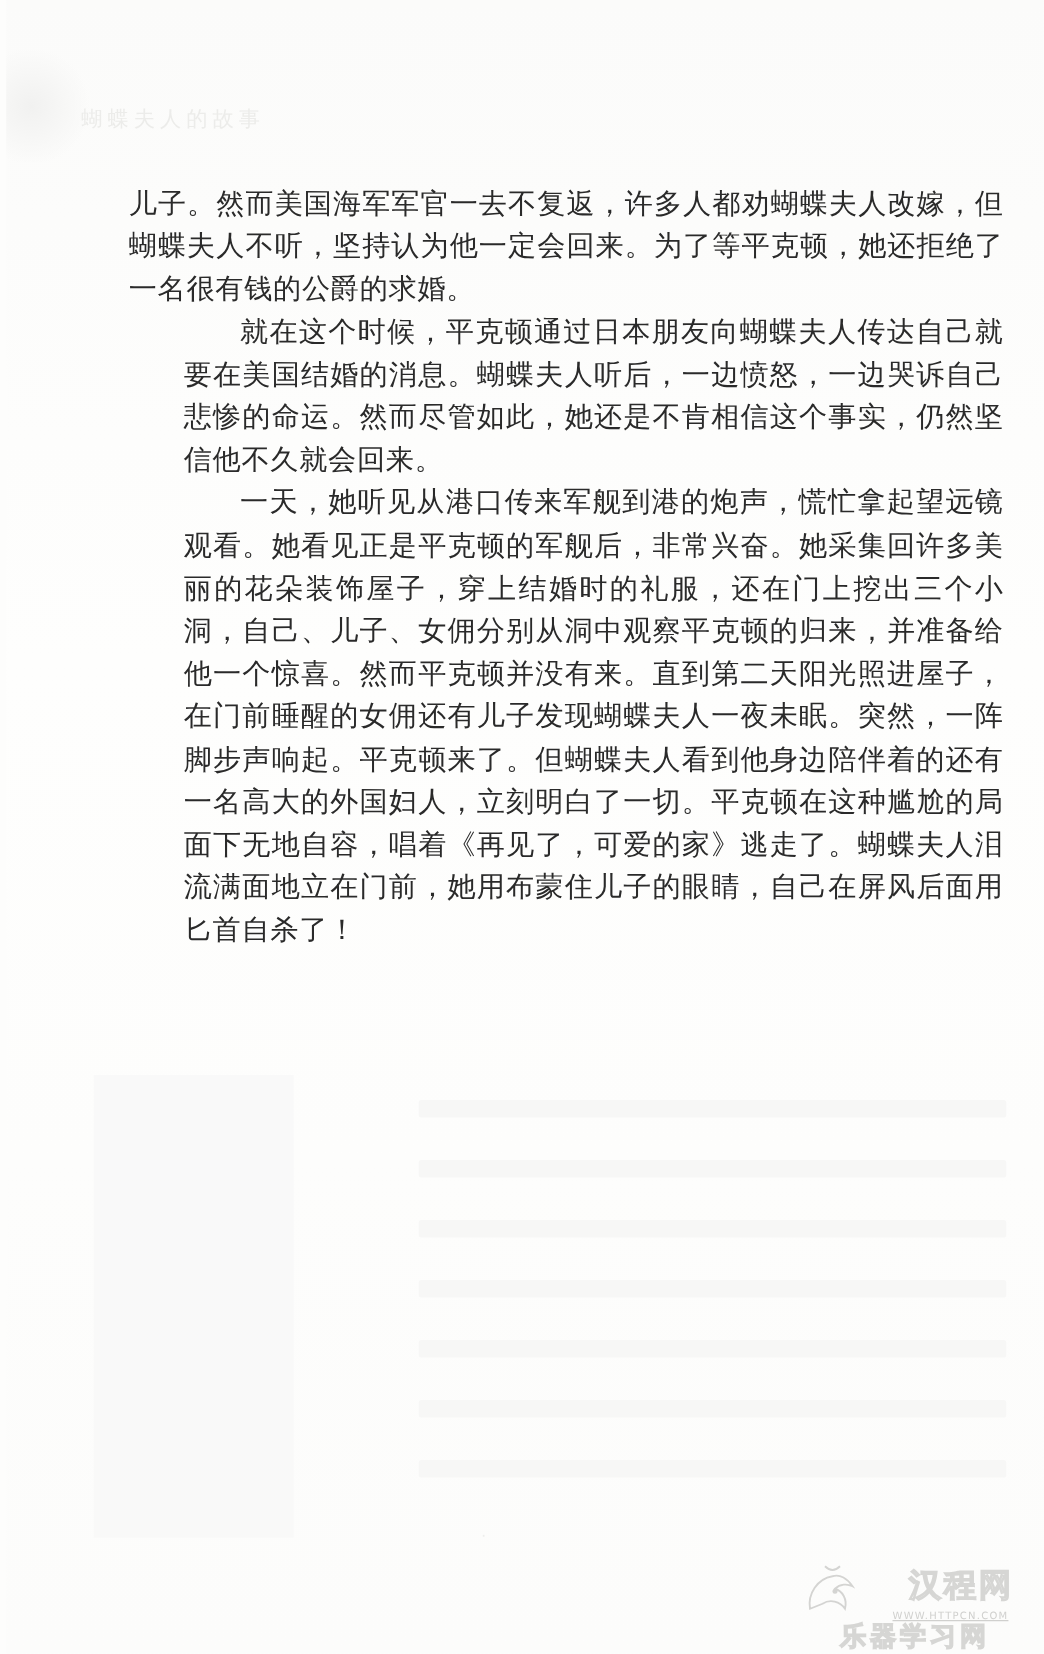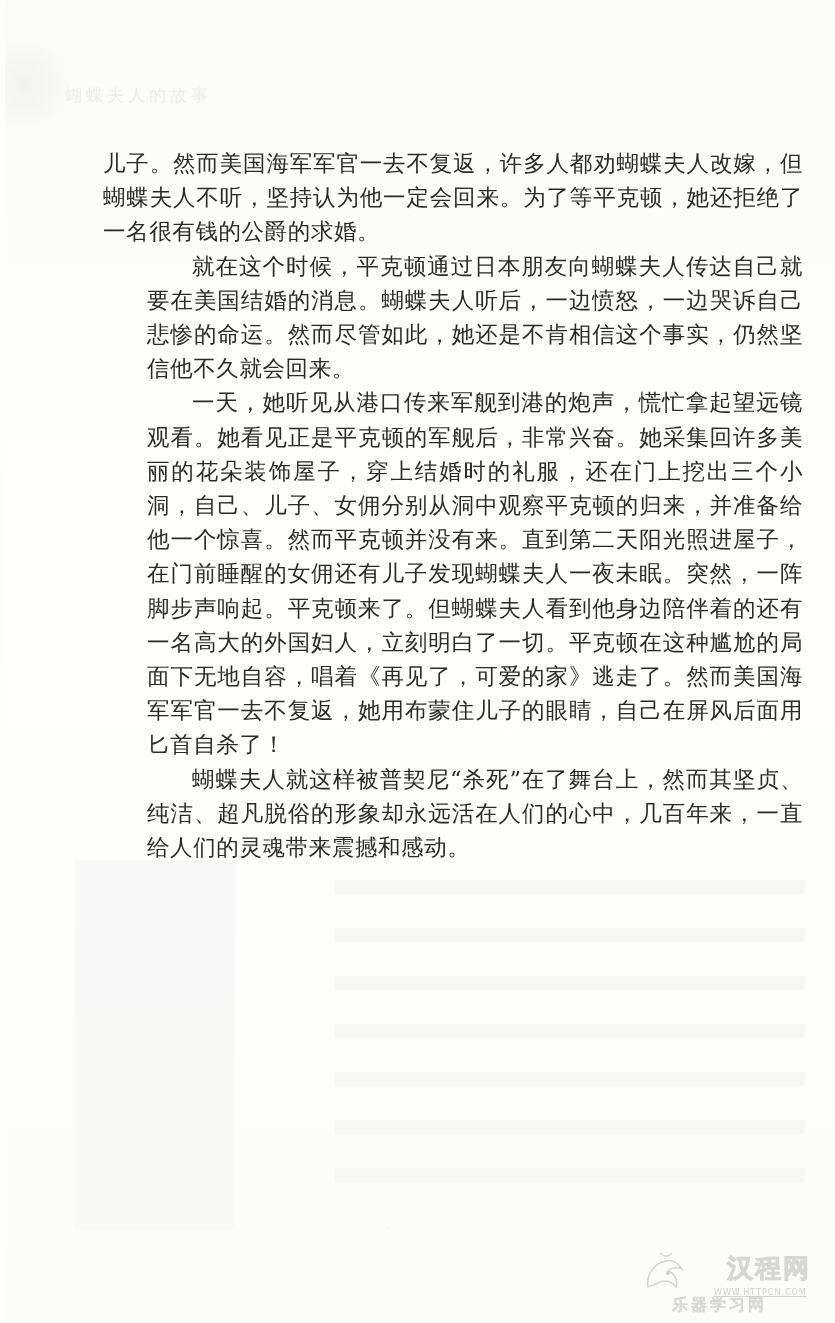--- a/index.html
+++ b/index.html
@@ -57,38 +57,37 @@
     }
     .watermark .wm-title {
       position: absolute; left: 95px; top: 12px; font-size: 26px; font-weight: bold;
       letter-spacing: 2px; color: transparent;
       -webkit-text-stroke: 1px #d6d6d4;
     }
     .watermark .wm-url {
       position: absolute; left: 82px; top: 49px; font-size: 8px; letter-spacing: 1px; color: #d0d0ce; text-decoration: underline;
     }
     .watermark .wm-sub {
-      position: absolute; left: 40px; top: 56px; font-size: 16px; font-weight: normal;
+      position: absolute; left: 40px; top: 56px; font-size: 21px; font-weight: bold;
       letter-spacing: 3px; color: transparent;
       -webkit-text-stroke: 1px #d6d6d4;
     }
   </style>
 </head>
 <body>
 
 <div class="page">
 
   <div class="corner-mark"></div>
   <div class="running-header">蝴蝶夫人的故事</div>
 
   <div class="body-text">
     <p>儿子。然而美国海军军官一去不复返，许多人都劝蝴蝶夫人改嫁，但蝴蝶夫人不听，坚持认为他一定会回来。为了等平克顿，她还拒绝了一名很有钱的公爵的求婚。</p>
     <p class="indent">就在这个时候，平克顿通过日本朋友向蝴蝶夫人传达自己就要在美国结婚的消息。蝴蝶夫人听后，一边愤怒，一边哭诉自己悲惨的命运。然而尽管如此，她还是不肯相信这个事实，仍然坚信他不久就会回来。</p>
-    <p class="indent">一天，她听见从港口传来军舰到港的炮声，慌忙拿起望远镜观看。她看见正是平克顿的军舰后，非常兴奋。她采集回许多美丽的花朵装饰屋子，穿上结婚时的礼服，还在门上挖出三个小洞，自己、儿子、女佣分别从洞中观察平克顿的归来，并准备给他一个惊喜。然而平克顿并没有来。直到第二天阳光照进屋子，在门前睡醒的女佣还有儿子发现蝴蝶夫人一夜未眠。突然，一阵脚步声响起。平克顿来了。但蝴蝶夫人看到他身边陪伴着的还有一名高大的外国妇人，立刻明白了一切。平克顿在这种尴尬的局面下无地自容，唱着《再见了，可爱的家》逃走了。然而美国海军军官一去不复返，她用布蒙住儿子的眼睛，自己在屏风后面用匕首自杀了！</p>
-    <p class="indent">蝴蝶夫人就这样被普契尼“杀死”在了舞台上，然而其坚贞、纯洁、超凡脱俗的形象却永远活在人们的心中，几百年来，一直给人们的灵魂带来震撼和感动。</p>
+    <p class="indent">一天，她听见从港口传来军舰到港的炮声，慌忙拿起望远镜观看。她看见正是平克顿的军舰后，非常兴奋。她采集回许多美丽的花朵装饰屋子，穿上结婚时的礼服，还在门上挖出三个小洞，自己、儿子、女佣分别从洞中观察平克顿的归来，并准备给他一个惊喜。然而平克顿并没有来。直到第二天阳光照进屋子，在门前睡醒的女佣还有儿子发现蝴蝶夫人一夜未眠。突然，一阵脚步声响起。平克顿来了。但蝴蝶夫人看到他身边陪伴着的还有一名高大的外国妇人，立刻明白了一切。平克顿在这种尴尬的局面下无地自容，唱着《再见了，可爱的家》逃走了。蝴蝶夫人泪流满面地立在门前，她用布蒙住儿子的眼睛，自己在屏风后面用匕首自杀了！</p>
   </div>
 
   <div class="ghost-block"></div>
   <div class="ghost-lines">
     <div class="ghost-line"></div>
     <div class="ghost-line"></div>
     <div class="ghost-line"></div>
     <div class="ghost-line"></div>
     <div class="ghost-line"></div>
     <div class="ghost-line"></div>

